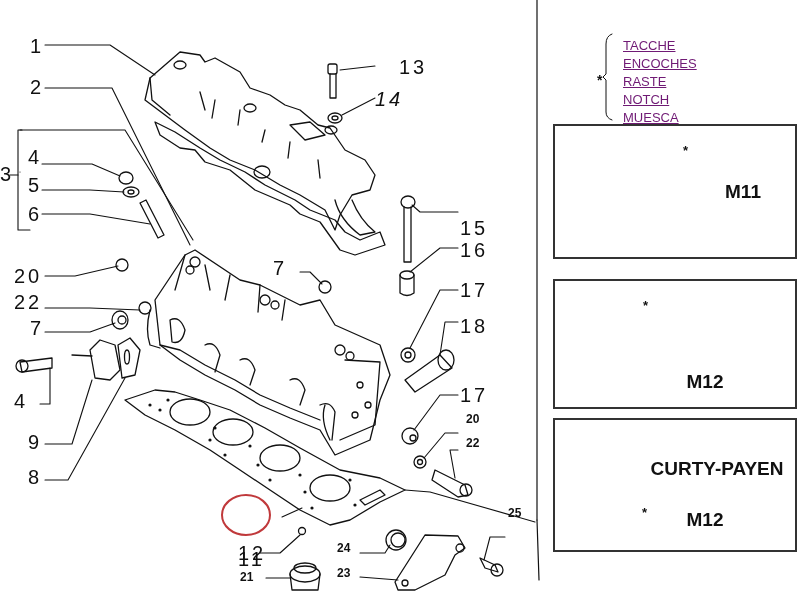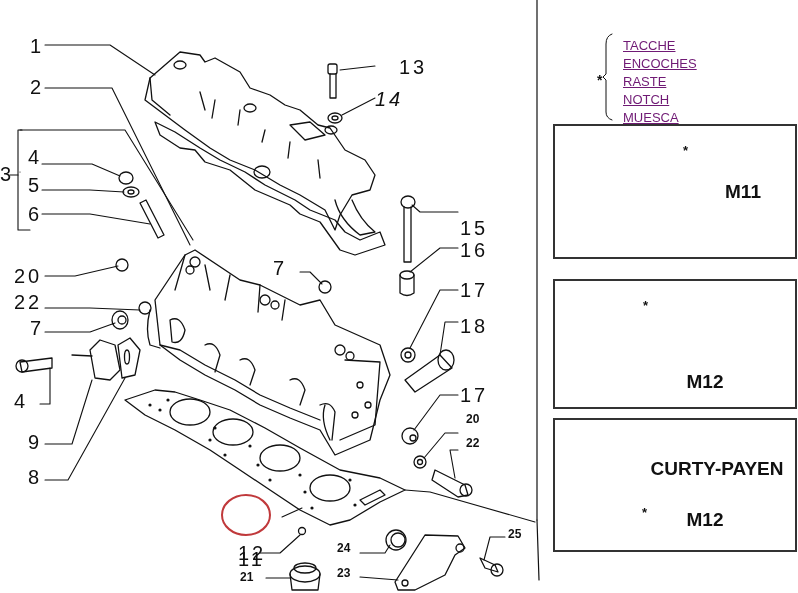--- a/index.html
+++ b/index.html
@@ -251,21 +251,21 @@
 <span class="lbl" style="left:460px;top:280px;">17</span>
 <span class="lbl" style="left:460px;top:385px;">17</span>
 <span class="lbl" style="left:460px;top:316px;">18</span>
 <span class="lbl" style="left:14px;top:266px;">20</span>
 <span class="lbl b" style="left:466px;top:413px;">20</span>
 <span class="lbl b" style="left:240px;top:571px;">21</span>
 <span class="lbl" style="left:14px;top:292px;">22</span>
 <span class="lbl b" style="left:466px;top:437px;">22</span>
 <span class="lbl b" style="left:337px;top:567px;">23</span>
 <span class="lbl b" style="left:337px;top:542px;">24</span>
-<span class="lbl b" style="left:508px;top:528px;">25</span>
+<span class="lbl b" style="left:508px;top:507px;">25</span>
 
 <span class="legend-star">*</span>
 <div class="legend-list">
   <div>TACCHE</div>
   <div>ENCOCHES</div>
   <div>RASTE</div>
   <div>NOTCH</div>
   <div>MUESCA</div>
 </div>
 

